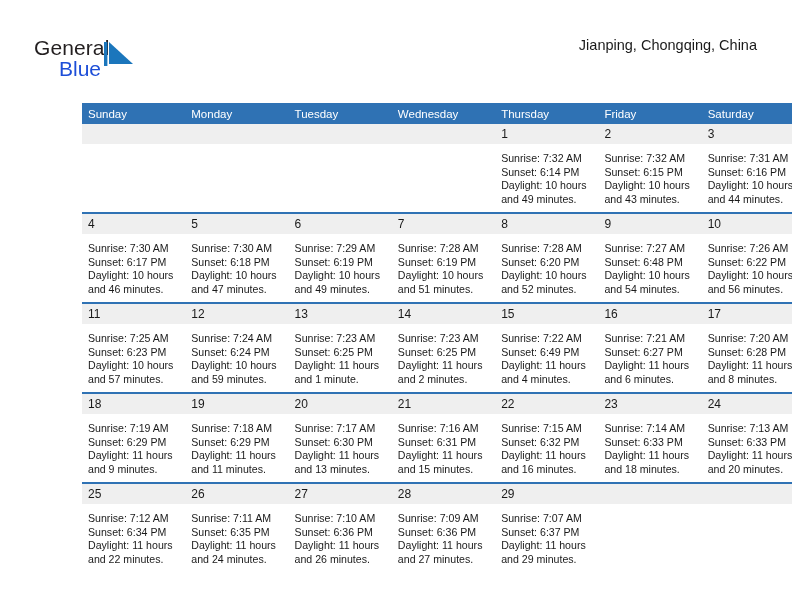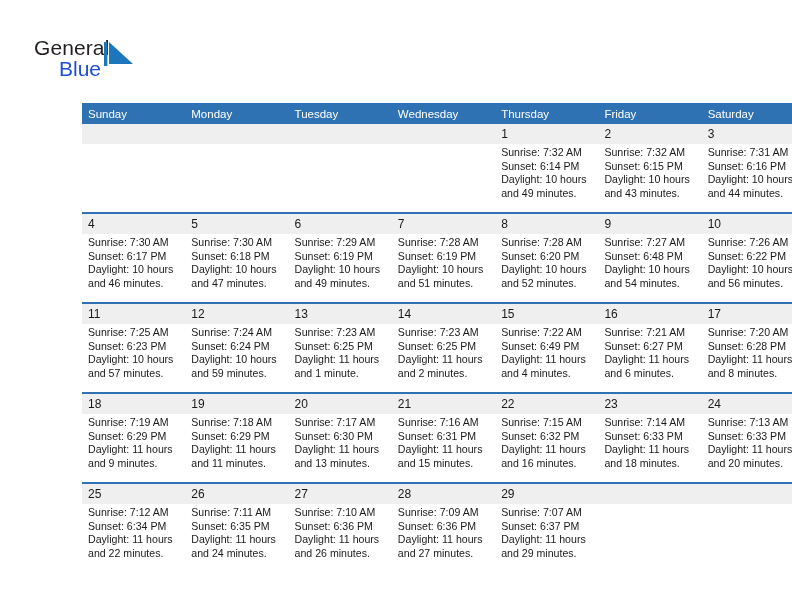--- a/index.html
+++ b/index.html
@@ -115,21 +115,21 @@
   .daynum {
     background: #efefef;
     font-size: 12px;
     color: #1a1a1a;
     padding: 3px 0 3px 6px;
     height: 14px;
     line-height: 14px;
   }
 
   .details {
-    padding: 2px 7px 0 6px;
+    padding: 8px 7px 0 6px;
     font-size: 10.6px;
     line-height: 13.6px;
     color: #1a1a1a;
   }
   .details div { white-space: nowrap; }
 </style>
 </head>
 <body>
 
 <div class="page-header">
@@ -139,20 +139,21 @@
     <span class="logo-blue">Blue</span>
     <span class="logo-mark">
       <svg width="32" height="24" viewBox="0 0 32 24" xmlns="http://www.w3.org/2000/svg">
         <rect x="0" y="0" width="3.4" height="24" fill="#1b76bc"></rect>
         <polygon points="5,0 29,22 5,22" fill="#1b76bc"></polygon>
       </svg>
     </span>
   </div>
 
   <div class="title-block">
+    <div class="cal-subtitle">Jianping, Chongqing, China</div>
   </div>
 
 </div>
 
 <table class="calendar">
   <colgroup>
     <col>
       <col>
       <col>
       <col>

